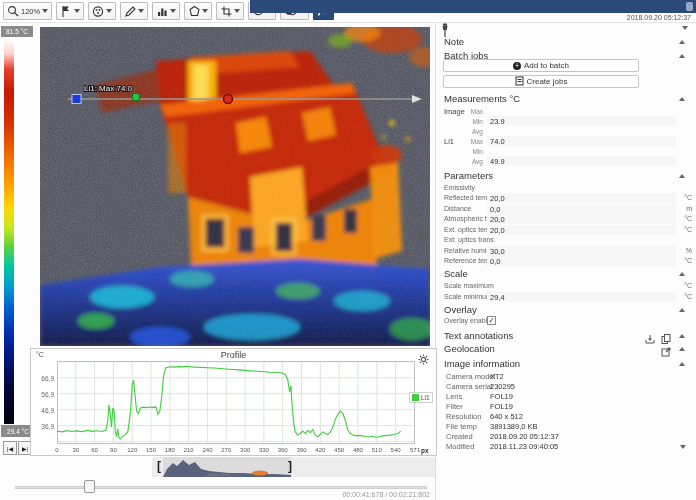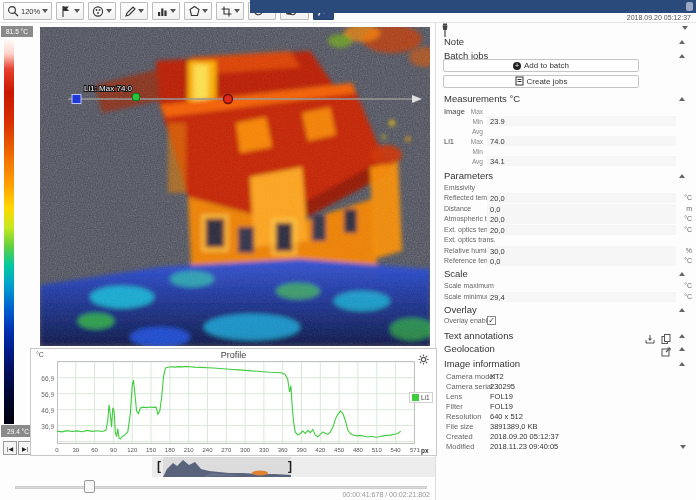--- a/index.html
+++ b/index.html
@@ -402,21 +402,21 @@
     <span class="mstat">Max</span>
     <span class="mfield">74.0</span>
   </div>
 <div class="mrow" style="top:146px">
     <span class="mname"></span>
     <span class="mstat">Min</span>
   </div>
 <div class="mrow" style="top:156px">
     <span class="mname"></span>
     <span class="mstat">Avg</span>
-    <span class="mfield">34.1</span>
+    <span class="mfield">49.9</span>
   </div>
 
 <div class="sect" style="top:169px">
   <span class="sect-title">Parameters</span>
   <span class="tri-up"></span>
 </div>
 <div class="prow" style="top:183px">
     <span class="plabel">Emissivity</span>
     <span class="punit"></span>
   </div>
@@ -520,21 +520,21 @@
   </div>
 <div class="irow" style="top:401px">
     <span class="ilabel">Filter</span>
     <span class="ival">FOL19</span>
   </div>
 <div class="irow" style="top:411px">
     <span class="ilabel">Resolution</span>
     <span class="ival">640 x 512</span>
   </div>
 <div class="irow" style="top:421px">
-    <span class="ilabel">File size</span>
+    <span class="ilabel">File temp</span>
     <span class="ival">3891389,0 KB</span>
   </div>
 <div class="irow" style="top:431px">
     <span class="ilabel">Created</span>
     <span class="ival">2018.09.20 05:12:37</span>
   </div>
 <div class="irow" style="top:441px">
     <span class="ilabel">Modified</span>
     <span class="ival">2018.11.23 09:40:05</span>
   </div>

